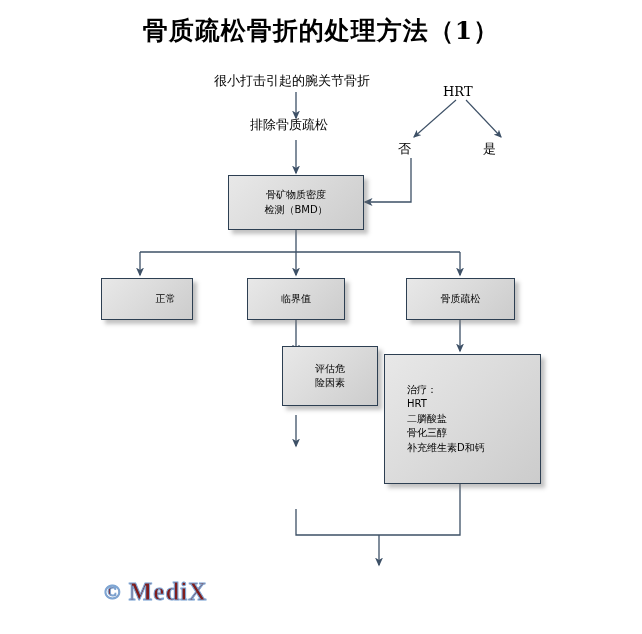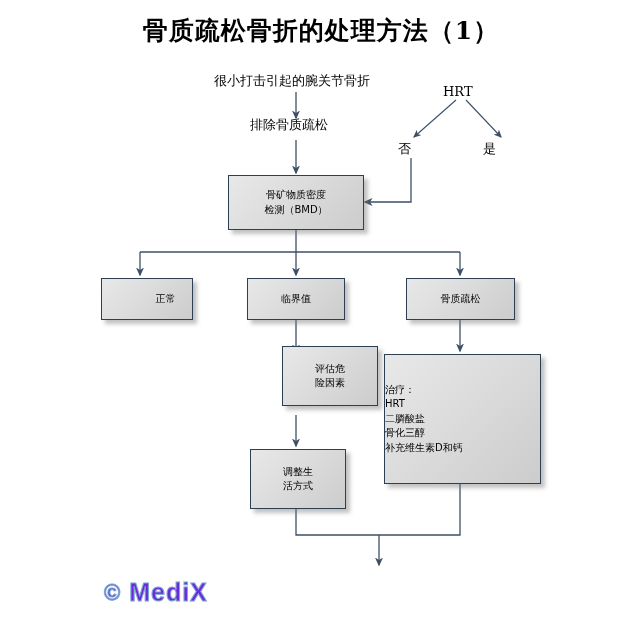--- a/index.html
+++ b/index.html
@@ -37,20 +37,21 @@
     color: #000000;
     font-family: "DejaVu Sans", "Liberation Sans", sans-serif;
     font-size: 10px;
     line-height: 1.45;
     white-space: pre-line;
     z-index: 3;
   }
   .node.align-left {
     justify-content: flex-start;
     text-align: left;
+    padding-left: 22px;
   }
   .free-text {
     position: absolute;
     color: #000000;
     font-family: "DejaVu Sans", "Liberation Sans", sans-serif;
     font-size: 13px;
     white-space: nowrap;
     z-index: 3;
   }
   #title {
@@ -63,25 +64,25 @@
     font-weight: bold;
     font-size: 25px;
     letter-spacing: 1px;
     color: #000000;
     z-index: 3;
   }
   #watermark {
     position: absolute;
     left: 104px;
     top: 578px;
-    font-family: Liberation Sans, sans-serif;
+    font-family: Liberation Serif, serif;
     font-weight: bold;
     font-size: 25px;
     letter-spacing: 1px;
-    color: #6d28d9;
+    color: #7f1d1d;
     -webkit-text-stroke: 1px #7ea6d4;
     text-shadow: 0 0 1px #8fb4dd;
     z-index: 2;
   }
   #watermark .wm-c {
     font-size: 22px;
     vertical-align: 1px;
   }
 </style>
 </head>
@@ -142,22 +143,20 @@
 
   <div class="node" style="left:101px; top:278px; width:92px; height:42px;padding-left:37px;">正常</div>
 
   <div class="node" style="left:247px; top:278px; width:98px; height:42px;">临界值</div>
 
   <div class="node" style="left:406px; top:278px; width:109px; height:42px;">骨质疏松</div>
 
   <div class="node" style="left:250px; top:346px; width:96px; height:60px;margin-left:32px;">评估危
 险因素</div>
 
-  <div class="node" style="left:250px; top:449px; width:96px; height:60px;">调整生
-活方式</div>
 
   <div class="node align-left" style="left:384px; top:354px; width:157px; height:130px;">治疗：
     HRT
 二膦酸盐
 骨化三醇
 补充维生素D和钙</div>
 
 
   <div id="watermark">
     <span class="wm-c">©</span>

